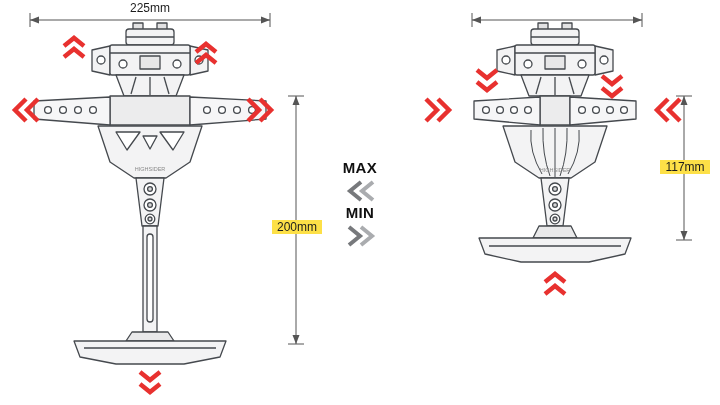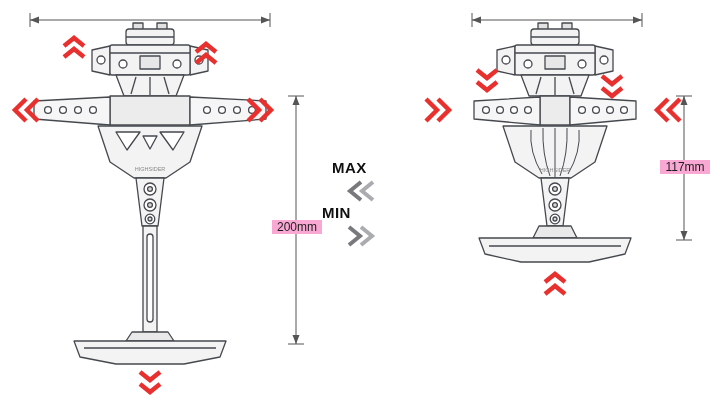--- a/index.html
+++ b/index.html
@@ -1,22 +1,22 @@
 <!DOCTYPE html>
 <html><head>
 <meta charset="utf-8">
 <style>
   html,body{margin:0;padding:0;background:#fff;}
   .stage{position:relative;width:720px;height:405px;background:#ffffff;
          font-family:"Liberation Sans",sans-serif;overflow:hidden;}
   svg.diagram{position:absolute;}
   .dim-label{position:absolute;font-size:12px;color:#1c1c1c;text-align:center;line-height:14px;}
-  .on-line{background:#f9a8d4;padding:0 1px;}
+  .on-line{background:#fde047;padding:0 1px;}
   .legend-label{position:absolute;font-weight:bold;font-size:15px;color:#101010;
-                letter-spacing:.4px;}
+                text-align:center;letter-spacing:.4px;}
   .legend-icon{position:absolute;}
 </style>
 </head>
 <body>
 
 <div class="stage">
 
   <svg class="diagram" style="left:0;top:0" width="330" height="405" viewBox="0 0 330 405">
 
     <g stroke="#555555" stroke-width="1" fill="none">
@@ -192,33 +192,34 @@
         <polyline points="278,99 267,110 278,121"></polyline>
           <polyline points="290,99 279,110 290,121"></polyline>
       </g>
       <g>
         <polyline points="155,282 165,274 175,282"></polyline>
           <polyline points="155,294 165,286 175,294"></polyline>
       </g>
     </g>
   </svg>
 
+  <div class="dim-label" style="left:100px;top:1px;width:100px">225mm</div>
 
   <div class="dim-label on-line" style="left:272px;top:220px;width:48px">200mm</div>
 
 
   <div class="dim-label on-line" style="left:660px;top:160px;width:48px">117mm</div>
 
   <div class="legend-label" style="left:332px;top:159px;width:56px">MAX</div>
 
   <svg class="legend-icon" style="left:344px;top:179px" width="34" height="24" viewBox="0 0 34 24" fill="none" stroke-width="4">
     <polyline points="17,3 6,12 17,21" stroke="#77797c"></polyline>
     <polyline points="29,3 18,12 29,21" stroke="#aaacaf"></polyline>
   </svg>
 
-  <div class="legend-label" style="left:322px;top:204px;width:56px">MIN</div>
+  <div class="legend-label" style="left:332px;top:204px;width:56px">MIN</div>
 
   <svg class="legend-icon" style="left:344px;top:224px" width="34" height="24" viewBox="0 0 34 24" fill="none" stroke-width="4">
     <polyline points="5,3 16,12 5,21" stroke="#77797c"></polyline>
     <polyline points="17,3 28,12 17,21" stroke="#aaacaf"></polyline>
   </svg>
 
 </div>
 
 </body></html>

